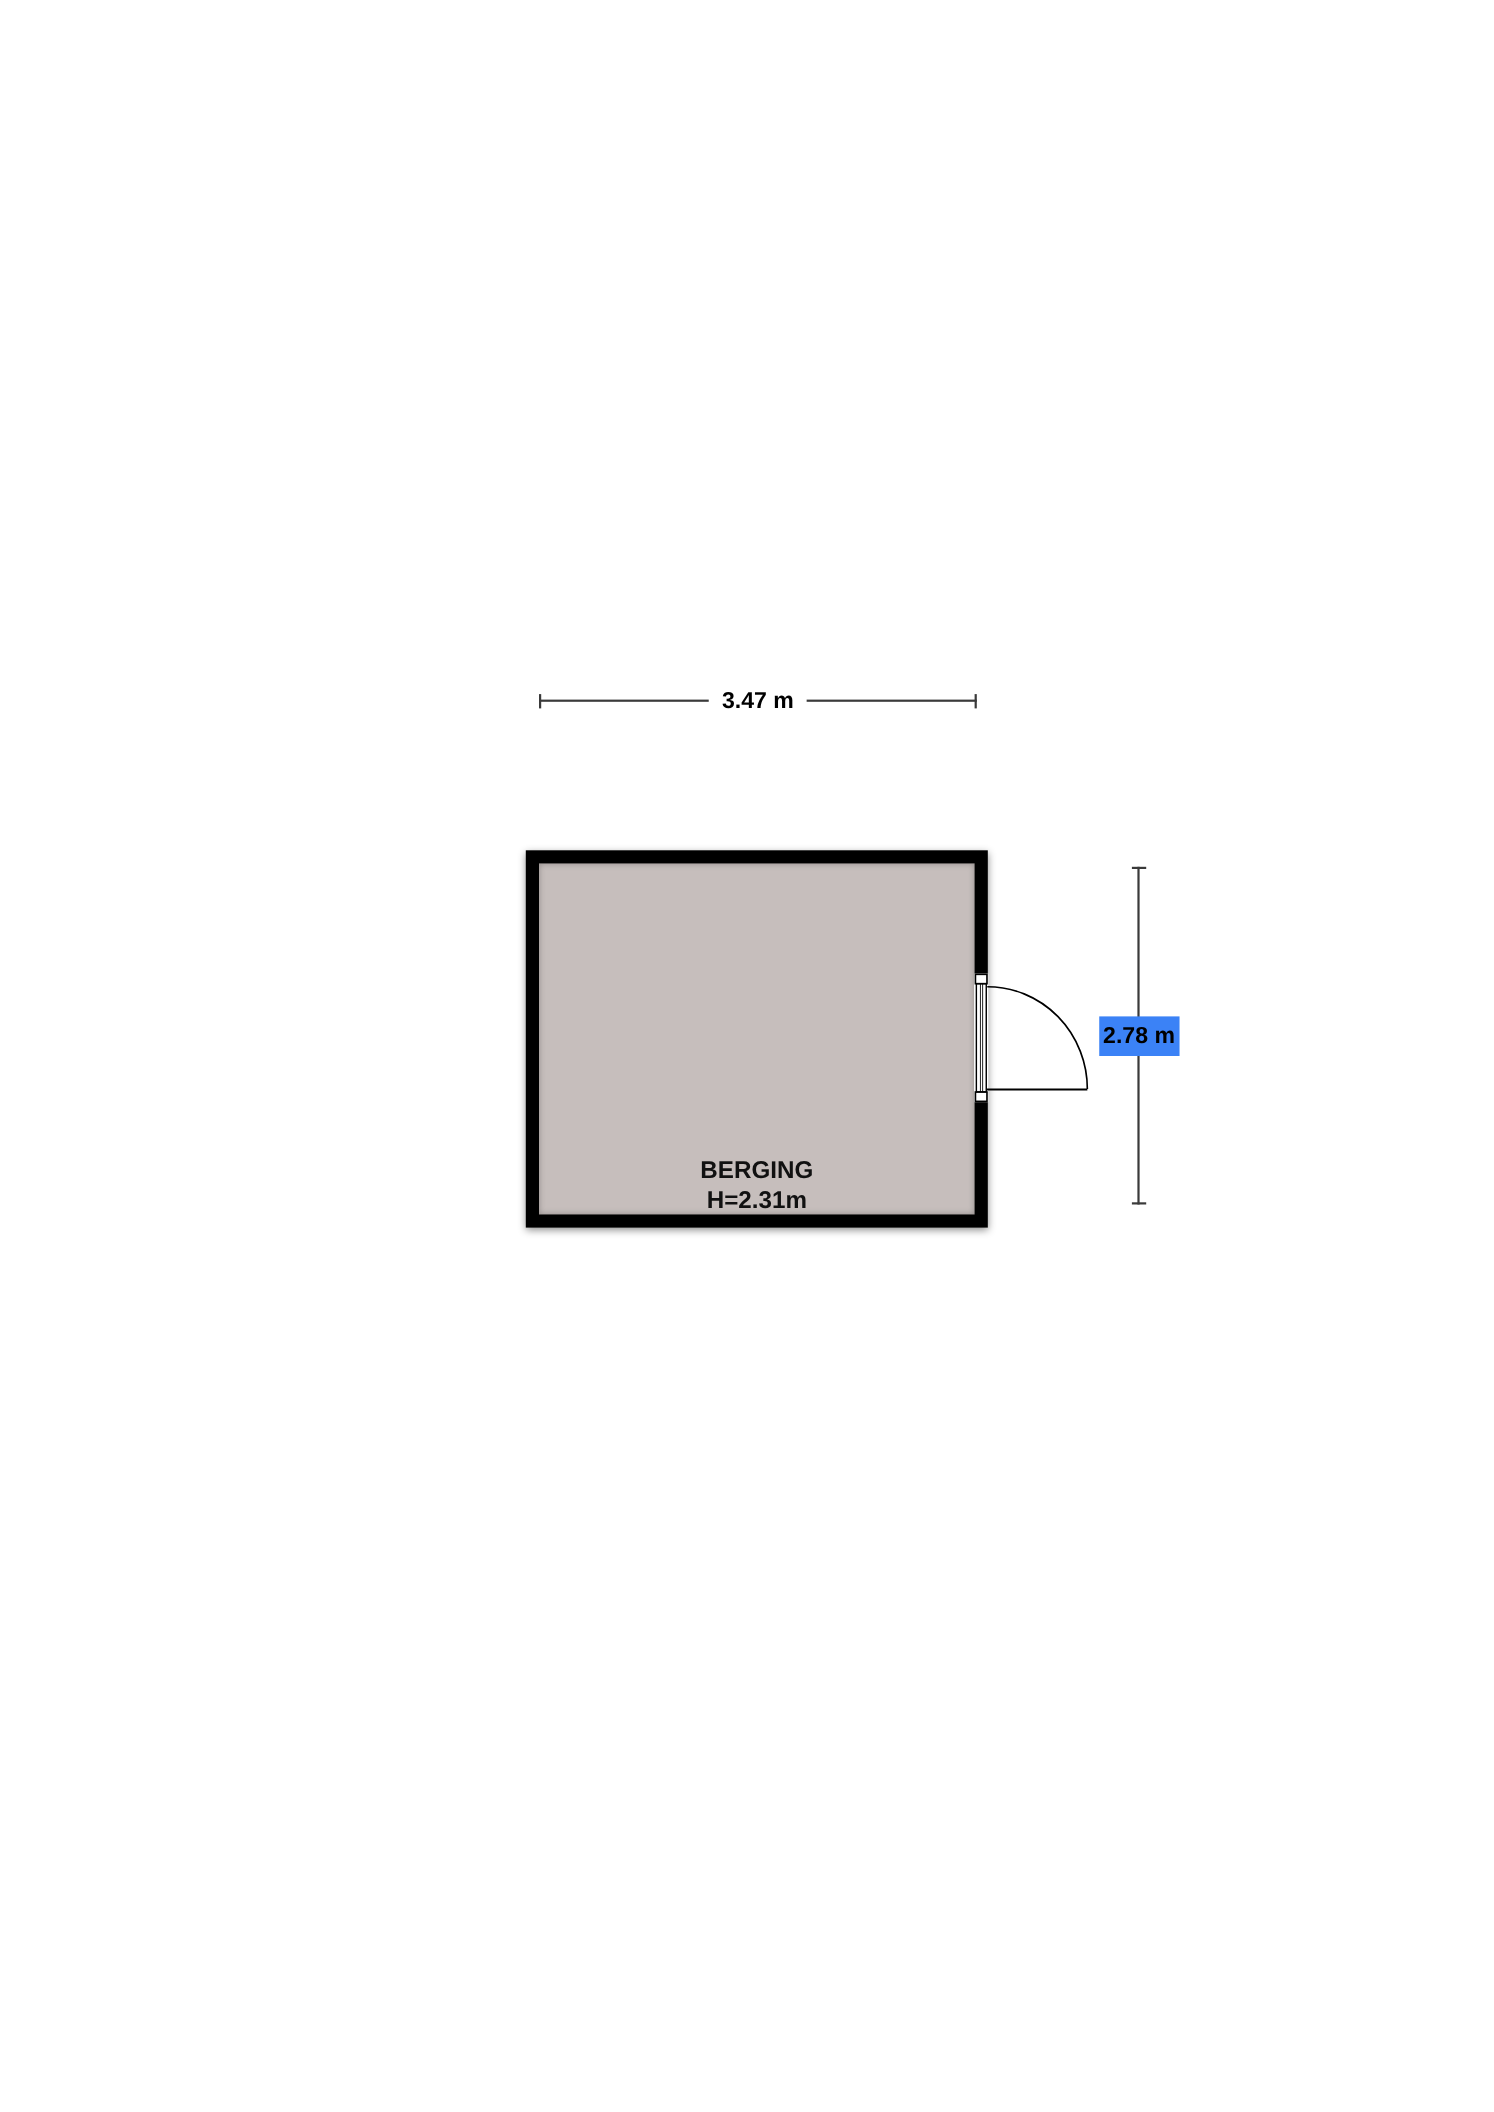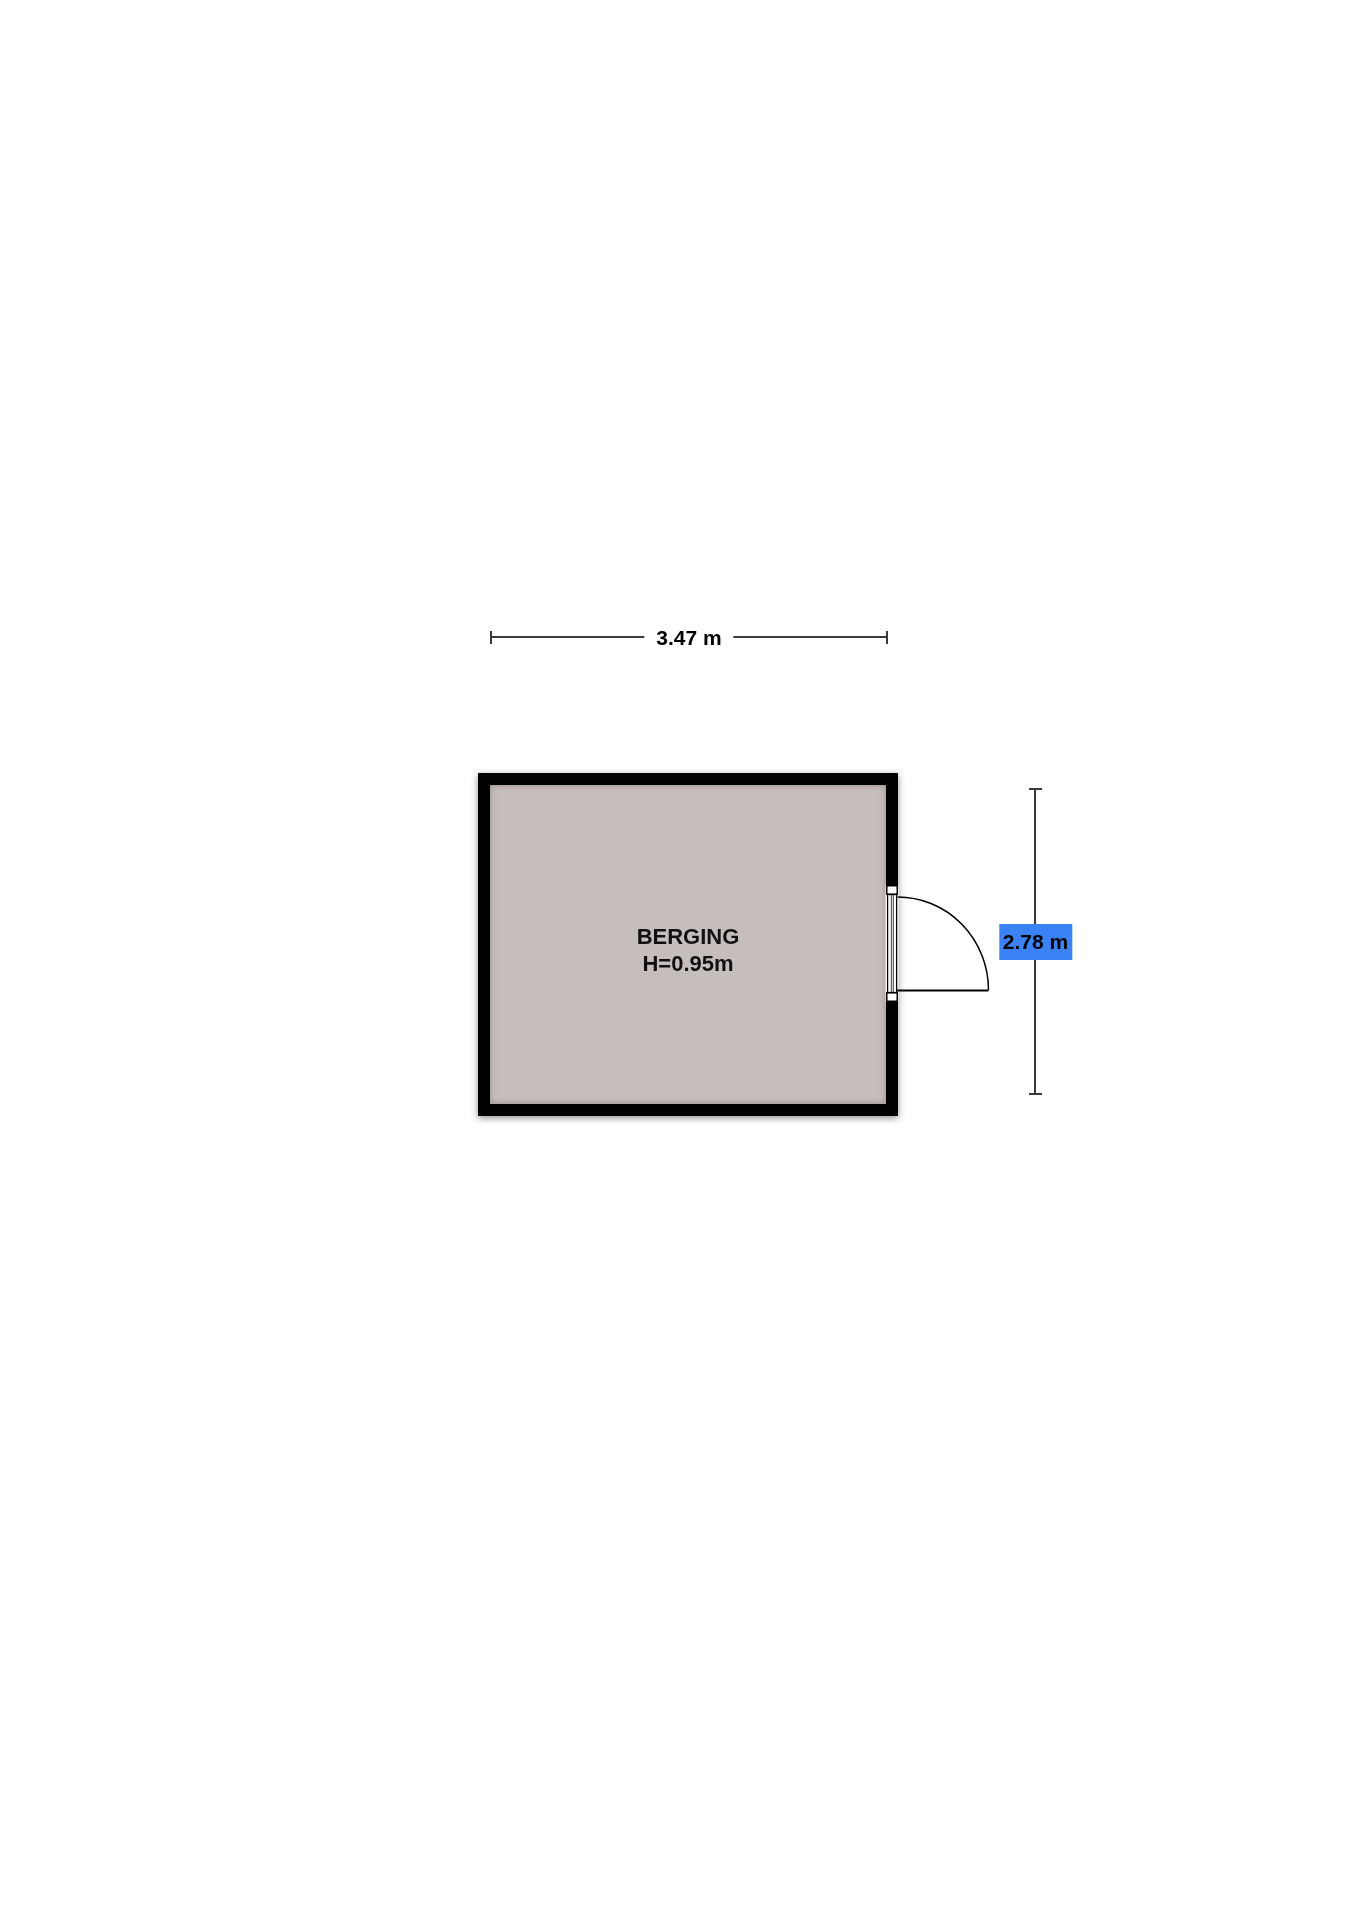--- a/index.html
+++ b/index.html
@@ -161,24 +161,24 @@
 <div id="page">
 
   <div class="dim-h">
     <div class="dim-line"></div>
     <div class="tick start"></div>
     <div class="tick end"></div>
     <span class="dim-label">3.47 m</span>
   </div>
 
   <div class="room" style="background: rgb(0, 0, 0);">
-    <div class="room-interior" style="background: rgb(198, 190, 188);">
+    <div class="room-interior" style="background: rgb(198, 190, 188); justify-content: flex-end;">
       <div class="room-label">
         <div>BERGING</div>
-        <div>H=0.95m</div>
+        <div>H=2.31m</div>
       </div>
     </div>
   </div>
 
   <svg class="door-svg" width="115" height="125" viewBox="880 880 115 125">
 
     <rect x="885.5" y="885" width="13" height="117" fill="#ffffff"></rect>
 
     <rect x="886.75" y="885.75" width="10.5" height="8.5" fill="#ffffff" stroke="#000000" stroke-width="1.5"></rect>
     <rect x="886.75" y="992.75" width="10.5" height="8.5" fill="#ffffff" stroke="#000000" stroke-width="1.5"></rect>

